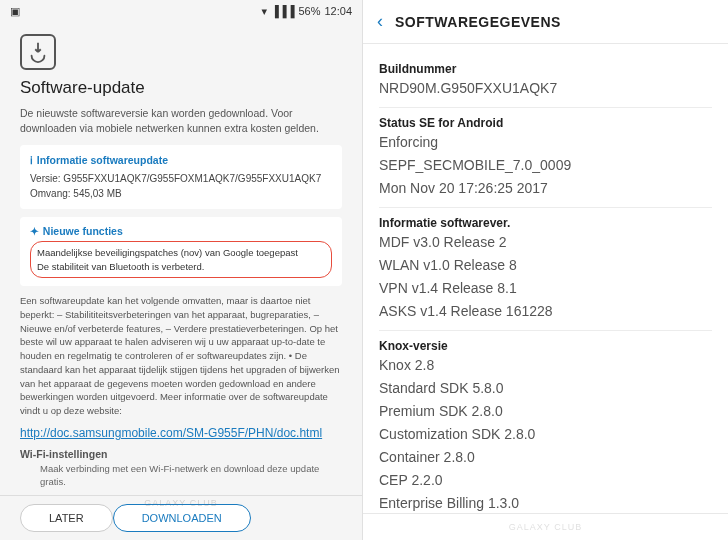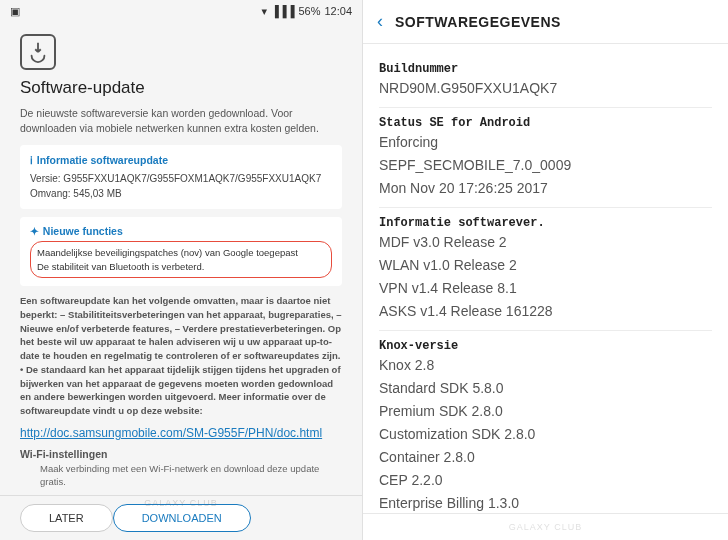--- a/index.html
+++ b/index.html
@@ -122,21 +122,20 @@
       font-size: 10px;
       color: #333;
       line-height: 1.5;
     }
 
     .main-desc {
       font-size: 9.5px;
       color: #555;
       line-height: 1.45;
       margin-bottom: 8px;
-      font-weight: bold;
     }
 
     .link-text {
       font-size: 12px;
       color: #1a7bbf;
       text-decoration: underline;
       margin-bottom: 8px;
       display: block;
     }
 
@@ -238,21 +237,20 @@
       overflow-y: auto;
       padding: 10px 16px;
     }
 
     .section-label {
       font-size: 12px;
       font-weight: 700;
       color: #222;
       margin-top: 8px;
       margin-bottom: 2px;
-      font-family: Liberation Mono, monospace;
     }
 
     .section-value {
       font-size: 14px;
       color: #555;
       line-height: 1.5;
       margin-bottom: 2px;
     }
 
     .divider {
@@ -358,21 +356,21 @@
     <div class="divider"></div>
 
     <div class="section-label">Status SE for Android</div>
     <div class="section-value">Enforcing</div>
     <div class="section-value">SEPF_SECMOBILE_7.0_0009</div>
     <div class="section-value">Mon Nov 20 17:26:25 2017</div>
     <div class="divider"></div>
 
     <div class="section-label">Informatie softwarever.</div>
     <div class="section-value">MDF v3.0 Release 2</div>
-    <div class="section-value">WLAN v1.0 Release 2</div>
+    <div class="section-value">WLAN v1.0 Release 8</div>
     <div class="section-value">VPN v1.4 Release 8.1</div>
     <div class="section-value">ASKS v1.4 Release 161228</div>
     <div class="divider"></div>
 
     <div class="section-label">Knox-versie</div>
     <div class="section-value">Knox 2.8</div>
     <div class="section-value">Standard SDK 5.8.0</div>
     <div class="section-value">Premium SDK 2.8.0</div>
     <div class="section-value">Customization SDK 2.8.0</div>
     <div class="section-value">Container 2.8.0</div>

